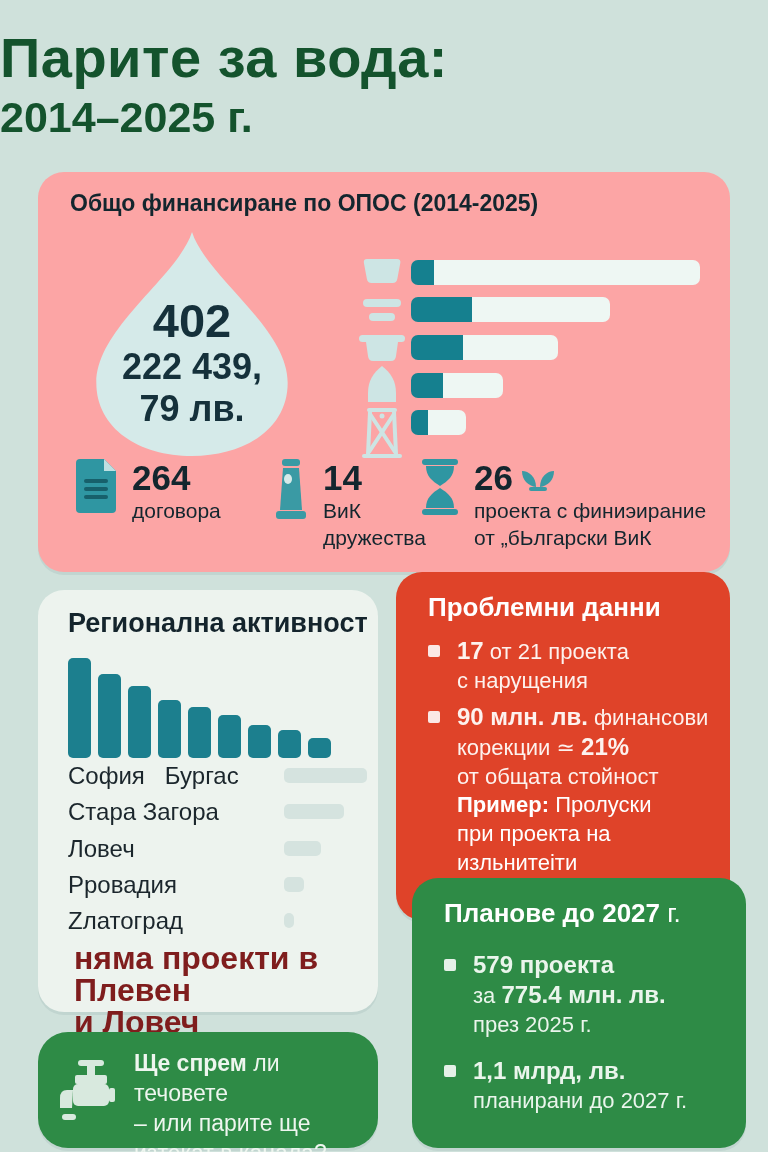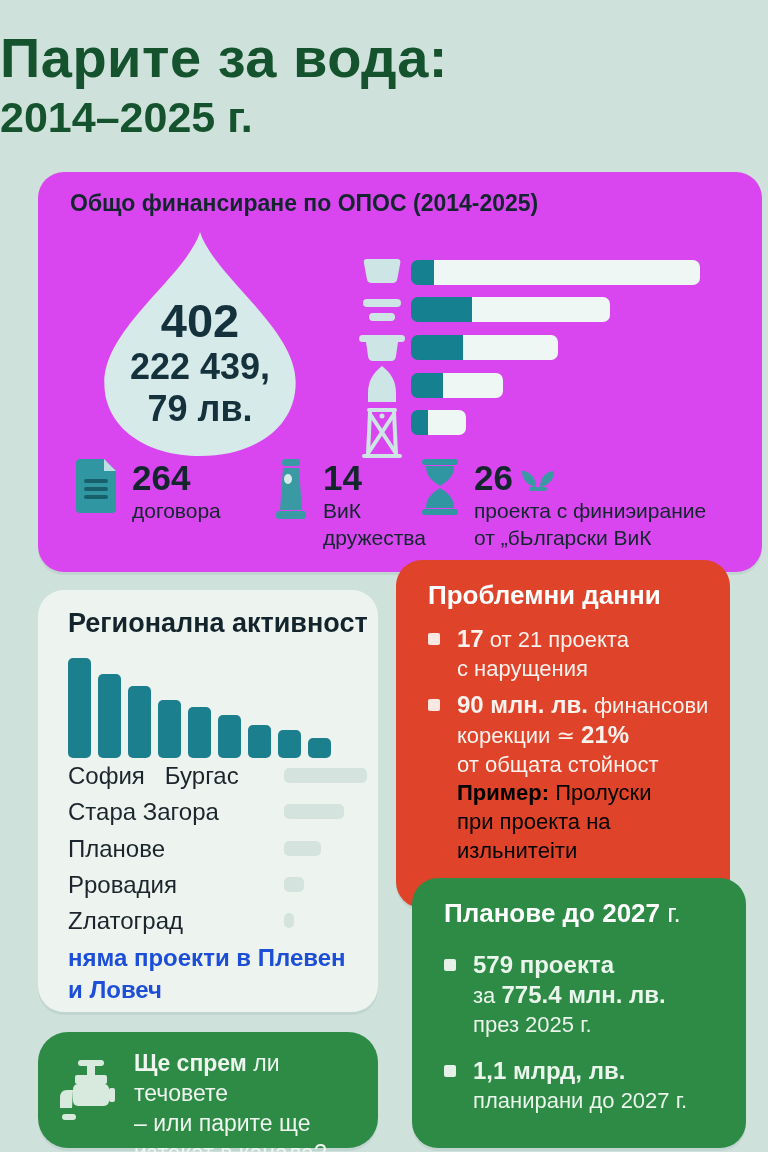--- a/index.html
+++ b/index.html
@@ -6,30 +6,30 @@
   body{font-family:"Liberation Sans","DejaVu Sans",sans-serif;background:#cfe1db;}
   #canvas{position:relative;width:768px;height:1152px;background:#cfe1db;overflow:hidden;}
 
   
   .page-title{position:absolute;left:0;top:26px;width:768px;color:#14532d;}
   .page-title .l1{font-size:56px;font-weight:800;letter-spacing:.5px;line-height:64px;}
   .page-title .l2{font-size:43px;font-weight:800;line-height:50px;margin-top:2px;}
 
   
   .card{position:absolute;border-radius:26px;box-shadow:0 3px 0 rgba(21,60,66,.07);}
-  .card-funding{left:38px;top:172px;width:692px;height:400px;background:#d946ef;padding-left:32px;}
+  .card-funding{left:38px;top:172px;width:692px;height:400px;background:#fca5a5;}
   .card-regions{left:38px;top:590px;width:340px;height:422px;background:#edf3ee;}
-  .card-problems{left:396px;top:560px;width:334px;height:348px;background:#df4329;}
+  .card-problems{left:396px;top:572px;width:334px;height:348px;background:#df4329;}
   .card-plans{left:412px;top:878px;width:334px;height:270px;background:#2e8b46;}
   .card-footer{left:38px;top:1032px;width:340px;height:116px;background:#2e8b46;border-radius:30px;}
 
   .card-funding h2{position:absolute;left:32px;top:18px;margin:0;font-size:23px;font-weight:800;color:#13262e;}
 
   
-  .drop-wrap{position:absolute;left:60px;top:58px;width:204px;height:228px;}
+  .drop-wrap{position:absolute;left:52px;top:58px;width:204px;height:228px;}
   .drop-wrap svg{position:absolute;left:0;top:0;width:100%;height:100%;}
   .drop-text{position:absolute;left:0;top:66px;width:100%;text-align:center;color:#15313b;}
   .drop-text .d1{font-size:47px;font-weight:800;line-height:50px;}
   .drop-text .d2{font-size:36px;font-weight:800;line-height:42px;}
   .drop-text .d3{font-size:36px;font-weight:800;line-height:42px;}
 
   
   .fchart{position:absolute;left:320px;top:82px;width:368px;height:205px;}
   .frow{position:absolute;left:53px;height:25px;display:flex;border-radius:7px;overflow:hidden;}
   .seg-dark{background:#15808f;height:100%;}
@@ -42,29 +42,29 @@
   .stat .val{font-size:35px;font-weight:800;line-height:38px;display:flex;align-items:center;gap:8px;}
   .stat .lbl{font-size:21px;font-weight:500;line-height:27px;white-space:pre-line;}
 
   
   .card-regions h2{position:absolute;left:30px;top:18px;margin:0;font-size:27px;font-weight:800;color:#14242c;}
   .vbars{position:absolute;left:30px;top:66px;width:280px;height:102px;display:flex;align-items:flex-end;gap:7px;}
   .vbar{width:23px;background:#1c7f8e;border-radius:5px;}
   .city-row{position:absolute;left:30px;width:286px;height:32px;}
   .city-row .nm{position:absolute;left:0;top:0;font-size:24px;color:#1b262c;white-space:pre;}
   .city-row .hbar{position:absolute;left:216px;top:6px;height:15px;background:#d5e3df;border-radius:5px;}
-  .regions-note{position:absolute;left:30px;top:352px;font-size:24px;font-weight:800;color:#1d4ed8;line-height:32px;white-space:pre-line;}
+  .regions-note{position:absolute;left:36px;top:352px;font-size:32px;font-weight:800;color:#7f1d1d;line-height:32px;white-space:pre-line;}
 
   
   .card-problems h2,.card-plans h2{position:absolute;left:32px;top:20px;margin:0;font-size:26px;font-weight:800;color:#fff;}
   .bullet{position:absolute;left:32px;display:flex;color:#fdf2ee;}
   .bullet .sq{width:12px;height:12px;margin-top:9px;border-radius:2px;background:rgba(255,255,255,.88);flex:0 0 12px;}
   .bullet .bt{margin-left:17px;font-size:22px;line-height:29px;}
   .bullet .bt b{font-weight:800;font-size:24px;}
-  .example{position:absolute;left:61px;font-size:22px;line-height:29px;color:#000000;}
+  .example{position:absolute;left:61px;font-size:22px;line-height:29px;color:#ffffff;}
   .example b{font-weight:800;}
   .card-plans .bullet .bt, .card-plans .example{color:#eaf5ec;}
   .card-plans h2 .suffix{font-weight:500;}
 
   
   .card-footer .ficon-faucet{position:absolute;left:22px;top:28px;}
   .footer-text{position:absolute;left:96px;top:16px;font-size:23px;line-height:30px;color:#eef6ef;}
   .footer-text b{font-weight:800;}
 </style>
 </head>
@@ -217,21 +217,21 @@
 
     <div class="city-row" style="top:172px">
       <span class="nm">София   Бургас</span>
       <span class="hbar" style="width: 83px;"></span>
     </div>
     <div class="city-row" style="top:208px">
       <span class="nm">Стара Загора</span>
       <span class="hbar" style="width: 59.76px;"></span>
     </div>
     <div class="city-row" style="top:245px">
-      <span class="nm">Планове</span>
+      <span class="nm">Ловеч</span>
       <span class="hbar" style="width: 37.35px;"></span>
     </div>
     <div class="city-row" style="top:281px">
       <span class="nm">Рровадия</span>
       <span class="hbar" style="width: 19.92px;"></span>
     </div>
     <div class="city-row" style="top:317px">
       <span class="nm">Zлатоград</span>
       <span class="hbar" style="width: 9.96px;"></span>
     </div>

